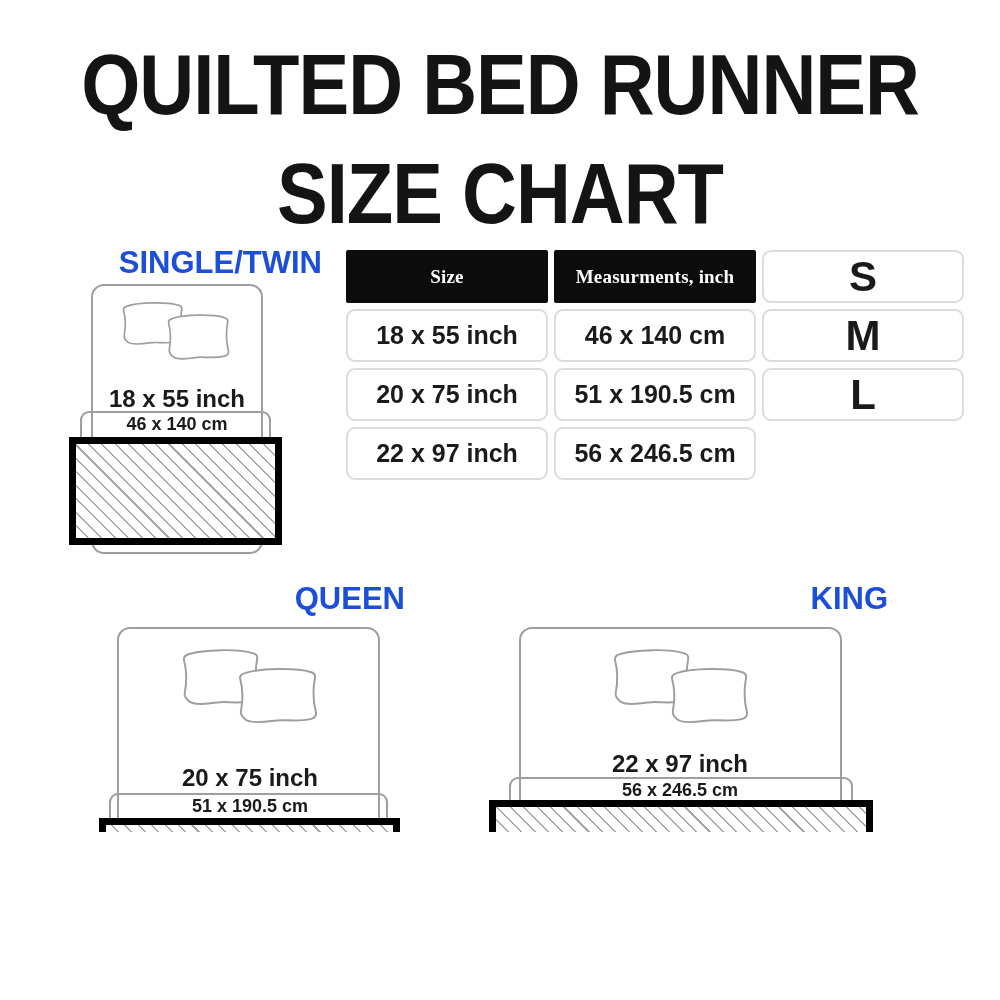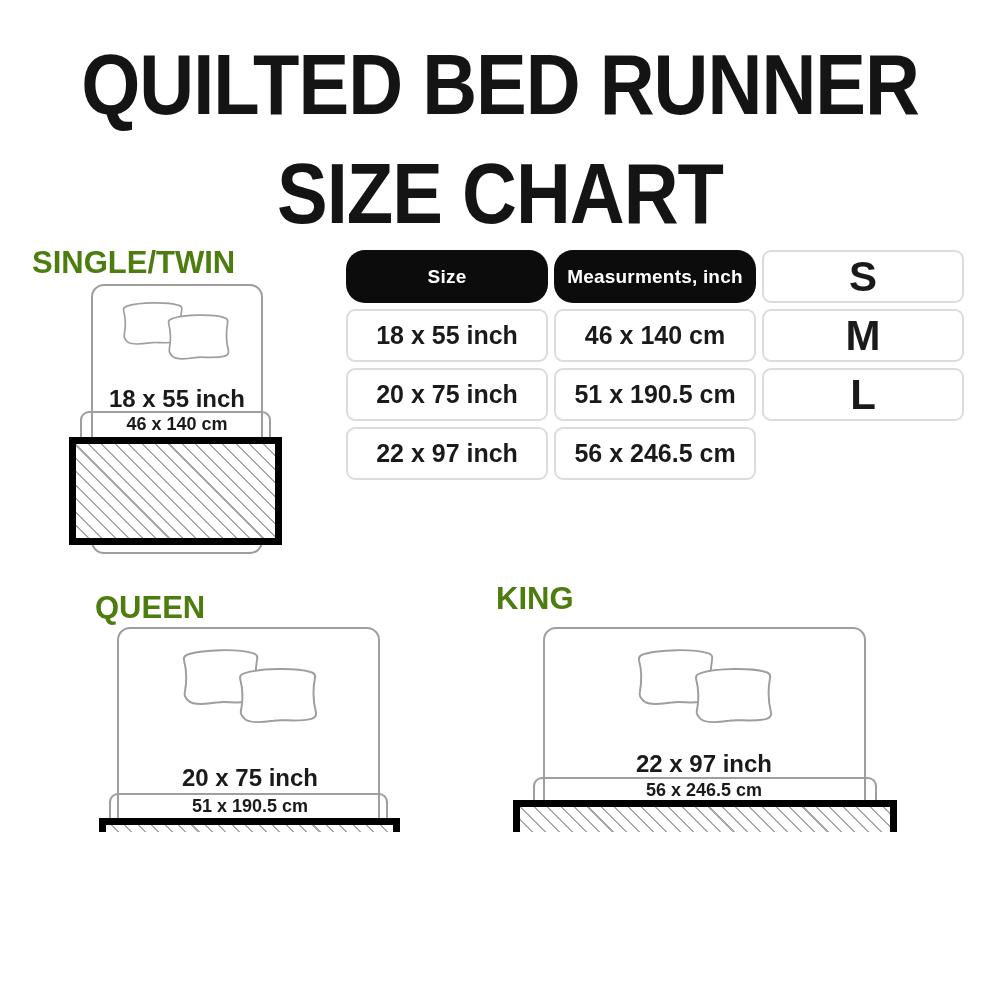--- a/index.html
+++ b/index.html
@@ -15,38 +15,38 @@
     transform:scaleY(1.12); transform-origin:50% 0; color:#141414;
   }
   .title div { white-space:nowrap; }
 
   
   .size-table {
     position:absolute; left:346px; top:250px; width:619px;
     display:grid; grid-template-columns:202px 202px 202px; column-gap:6px; row-gap:6px;
   }
   .th {
-    height:53px; background:#0c0c0c; color:#ffffff; border-radius:19px;
+    height:53px; background:#0c0c0c; color:#ffffff; border-radius:2px;
     display:flex; align-items:center; justify-content:center;
-    font-weight:700; font-size:19px; letter-spacing:0.2px;
+    font-weight:700; font-size:19px; letter-spacing:0.2px;font-family:Liberation Serif, serif;
   }
   .td {
     box-sizing:border-box; height:53px; background:#ffffff;
     border:2px solid #dcdcdc; border-radius:9px;
     display:flex; align-items:center; justify-content:center;
     font-weight:700; color:#1a1a1a;
   }
   .td.size { font-size:42px; }
   .td.meas { font-size:25px; }
 
   
   .diagram { position:absolute; }
   .diagram-label {
-    position:absolute; left:0; width:100%; text-align:left;
-    font-size:31px; font-weight:800; color:#4d7c0f; z-index:6; white-space:nowrap;
+    position:absolute; left:0; width:100%; text-align:right;
+    font-size:31px; font-weight:800; color:#1d4ed8; z-index:6; white-space:nowrap;
   }
   .bed {
     position:absolute; box-sizing:border-box;
     border:2px solid #9e9e9e; border-radius:13px; z-index:1; background:transparent;
   }
   .pillow { position:absolute; z-index:2; overflow:visible; }
   .inch-label {
     position:absolute; left:0; width:100%; text-align:center;
     font-size:24px; font-weight:700; color:#1a1a1a; z-index:6; white-space:nowrap;
   }
@@ -71,31 +71,31 @@
   .single .bed     { left:59px; top:44px; width:172px; height:270px; }
   .single .p1      { left:86px; top:59px; width:70px; height:48px; }
   .single .p2      { left:131px; top:71px; width:71px; height:51px; }
   .single .inch-label { top:145px; }
   .single .bracket { left:48px; top:171px; width:191px; height:55px; }
   .single .cm-label   { top:174px; }
   .single .runner  { left:37px; top:197px; width:213px; height:108px; }
 
   
   .diagram.queen { left:95px; top:578px; width:310px; height:385px; }
-  .queen .diagram-label { top:3px;margin-top:9px; }
+  .queen .diagram-label { top:3px; }
   .queen .bed     { left:22px; top:49px; width:263px; height:321px; }
   .queen .p1      { left:82px; top:67px; width:88px; height:63px; }
   .queen .p2      { left:138px; top:86px; width:90px; height:62px; }
   .queen .inch-label { top:186px; }
   .queen .bracket { left:14px; top:215px; width:279px; height:55px; }
   .queen .cm-label   { top:218px; }
   .queen .runner  { left:4px; top:240px; width:301px; height:115px; }
 
   
-  .diagram.king { left:496px; top:578px; width:416px; height:385px; }
+  .diagram.king { left:472px; top:578px; width:416px; height:385px; }
   .king .diagram-label { top:3px; }
   .king .bed     { left:47px; top:49px; width:323px; height:321px; }
   .king .p1      { left:136px; top:67px; width:88px; height:63px; }
   .king .p2      { left:193px; top:86px; width:89px; height:62px; }
   .king .inch-label { top:172px; }
   .king .bracket { left:37px; top:199px; width:344px; height:55px; }
   .king .cm-label   { top:202px; }
   .king .runner  { left:17px; top:222px; width:384px; height:133px; }
 </style>
 </head>

